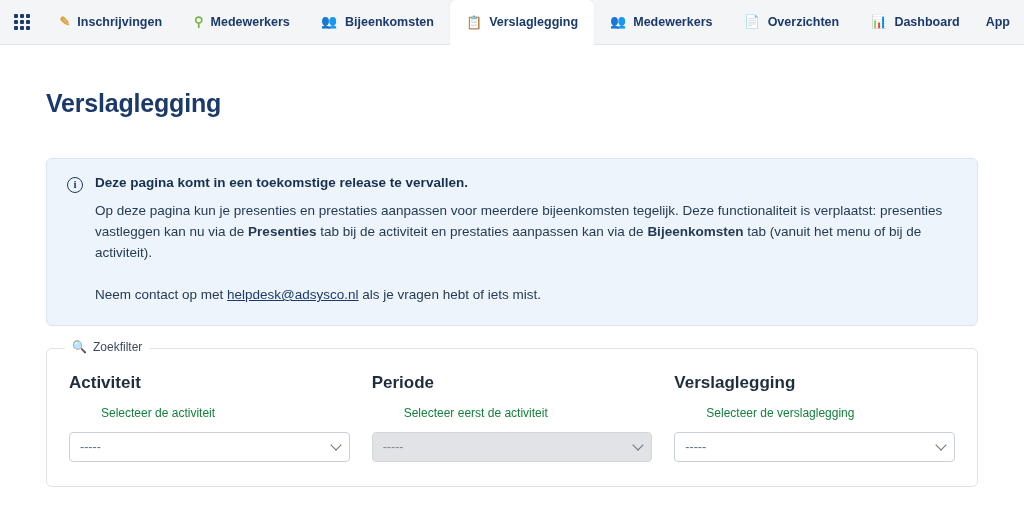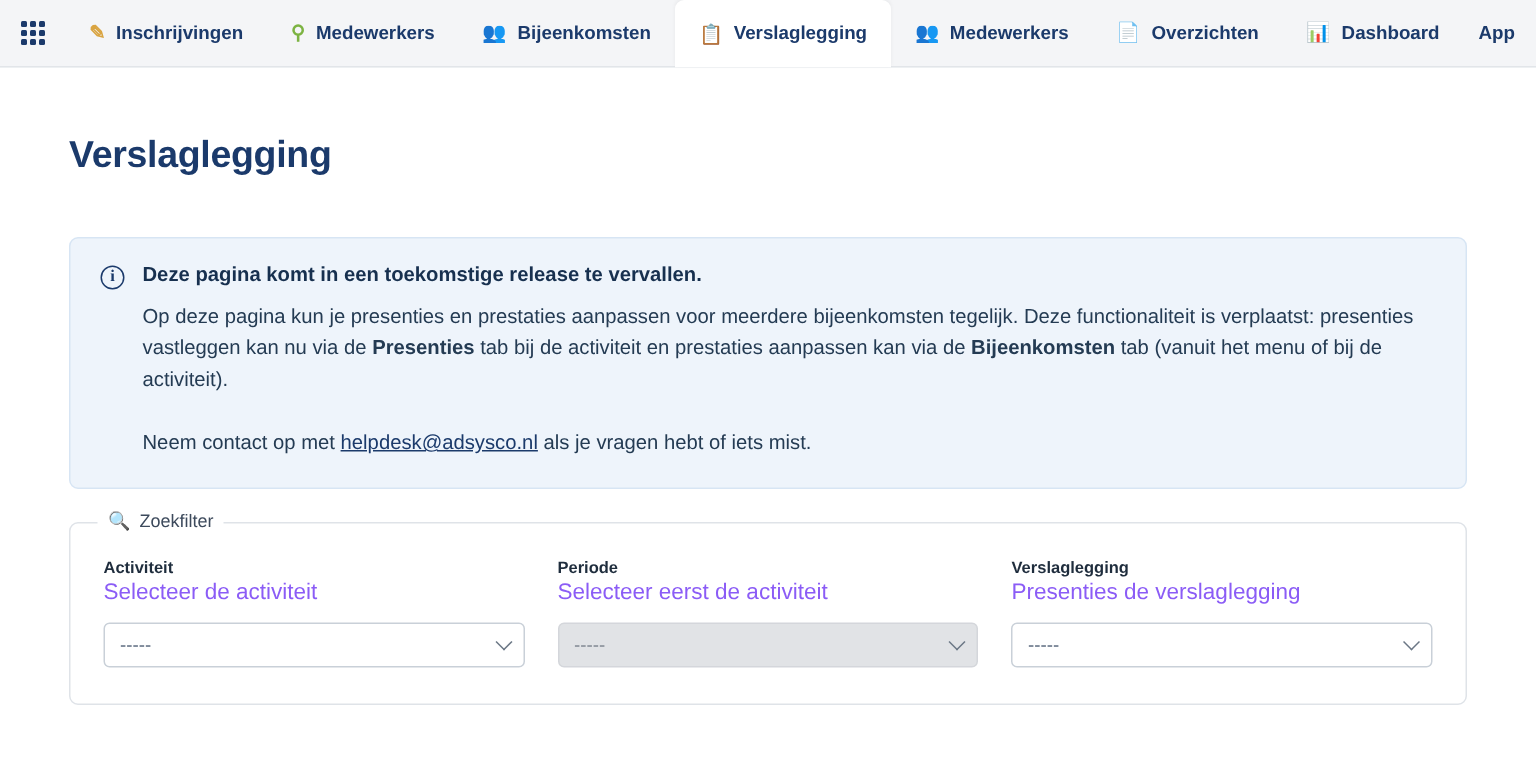--- a/index.html
+++ b/index.html
@@ -156,29 +156,30 @@
     gap: 6px;
   }
   .legend-icon { font-size: 12px; }
   .filter-cols {
     display: flex;
     gap: 22px;
     margin-top: 4px;
   }
   .filter-col { flex: 1; min-width: 0; }
   .filter-label {
-    font-size: 11px;
+    font-size: 17px;
     font-weight: bold;
     color: #1f2d3d;
-    margin-bottom: 1px;
+    margin-bottom: 13px;
   }
   .filter-hint {
-    font-size: 15px;
-    color: #8b5cf6;
+    font-size: 12px;
+    color: #15803d;
     margin-bottom: 12px;
+    margin-left: 32px;
   }
   .select-wrap { position: relative; }
   select.filter-select {
     width: 100%;
     height: 30px;
     border: 1px solid #c9d0d8;
     border-radius: 4px;
     background: #ffffff;
     color: #5c6b7f;
     font-size: 12.5px;
@@ -300,21 +301,21 @@
         <div class="select-wrap">
           <select class="filter-select" disabled="">
             <option>-----</option>
           </select>
           <span class="chev"></span>
         </div>
       </div>
 
       <div class="filter-col">
         <div class="filter-label">Verslaglegging</div>
-        <div class="filter-hint">Presenties de verslaglegging</div>
+        <div class="filter-hint">Selecteer de verslaglegging</div>
         <div class="select-wrap">
           <select class="filter-select">
             <option>-----</option>
           </select>
           <span class="chev"></span>
         </div>
       </div>
 
     </div>
   </div>

